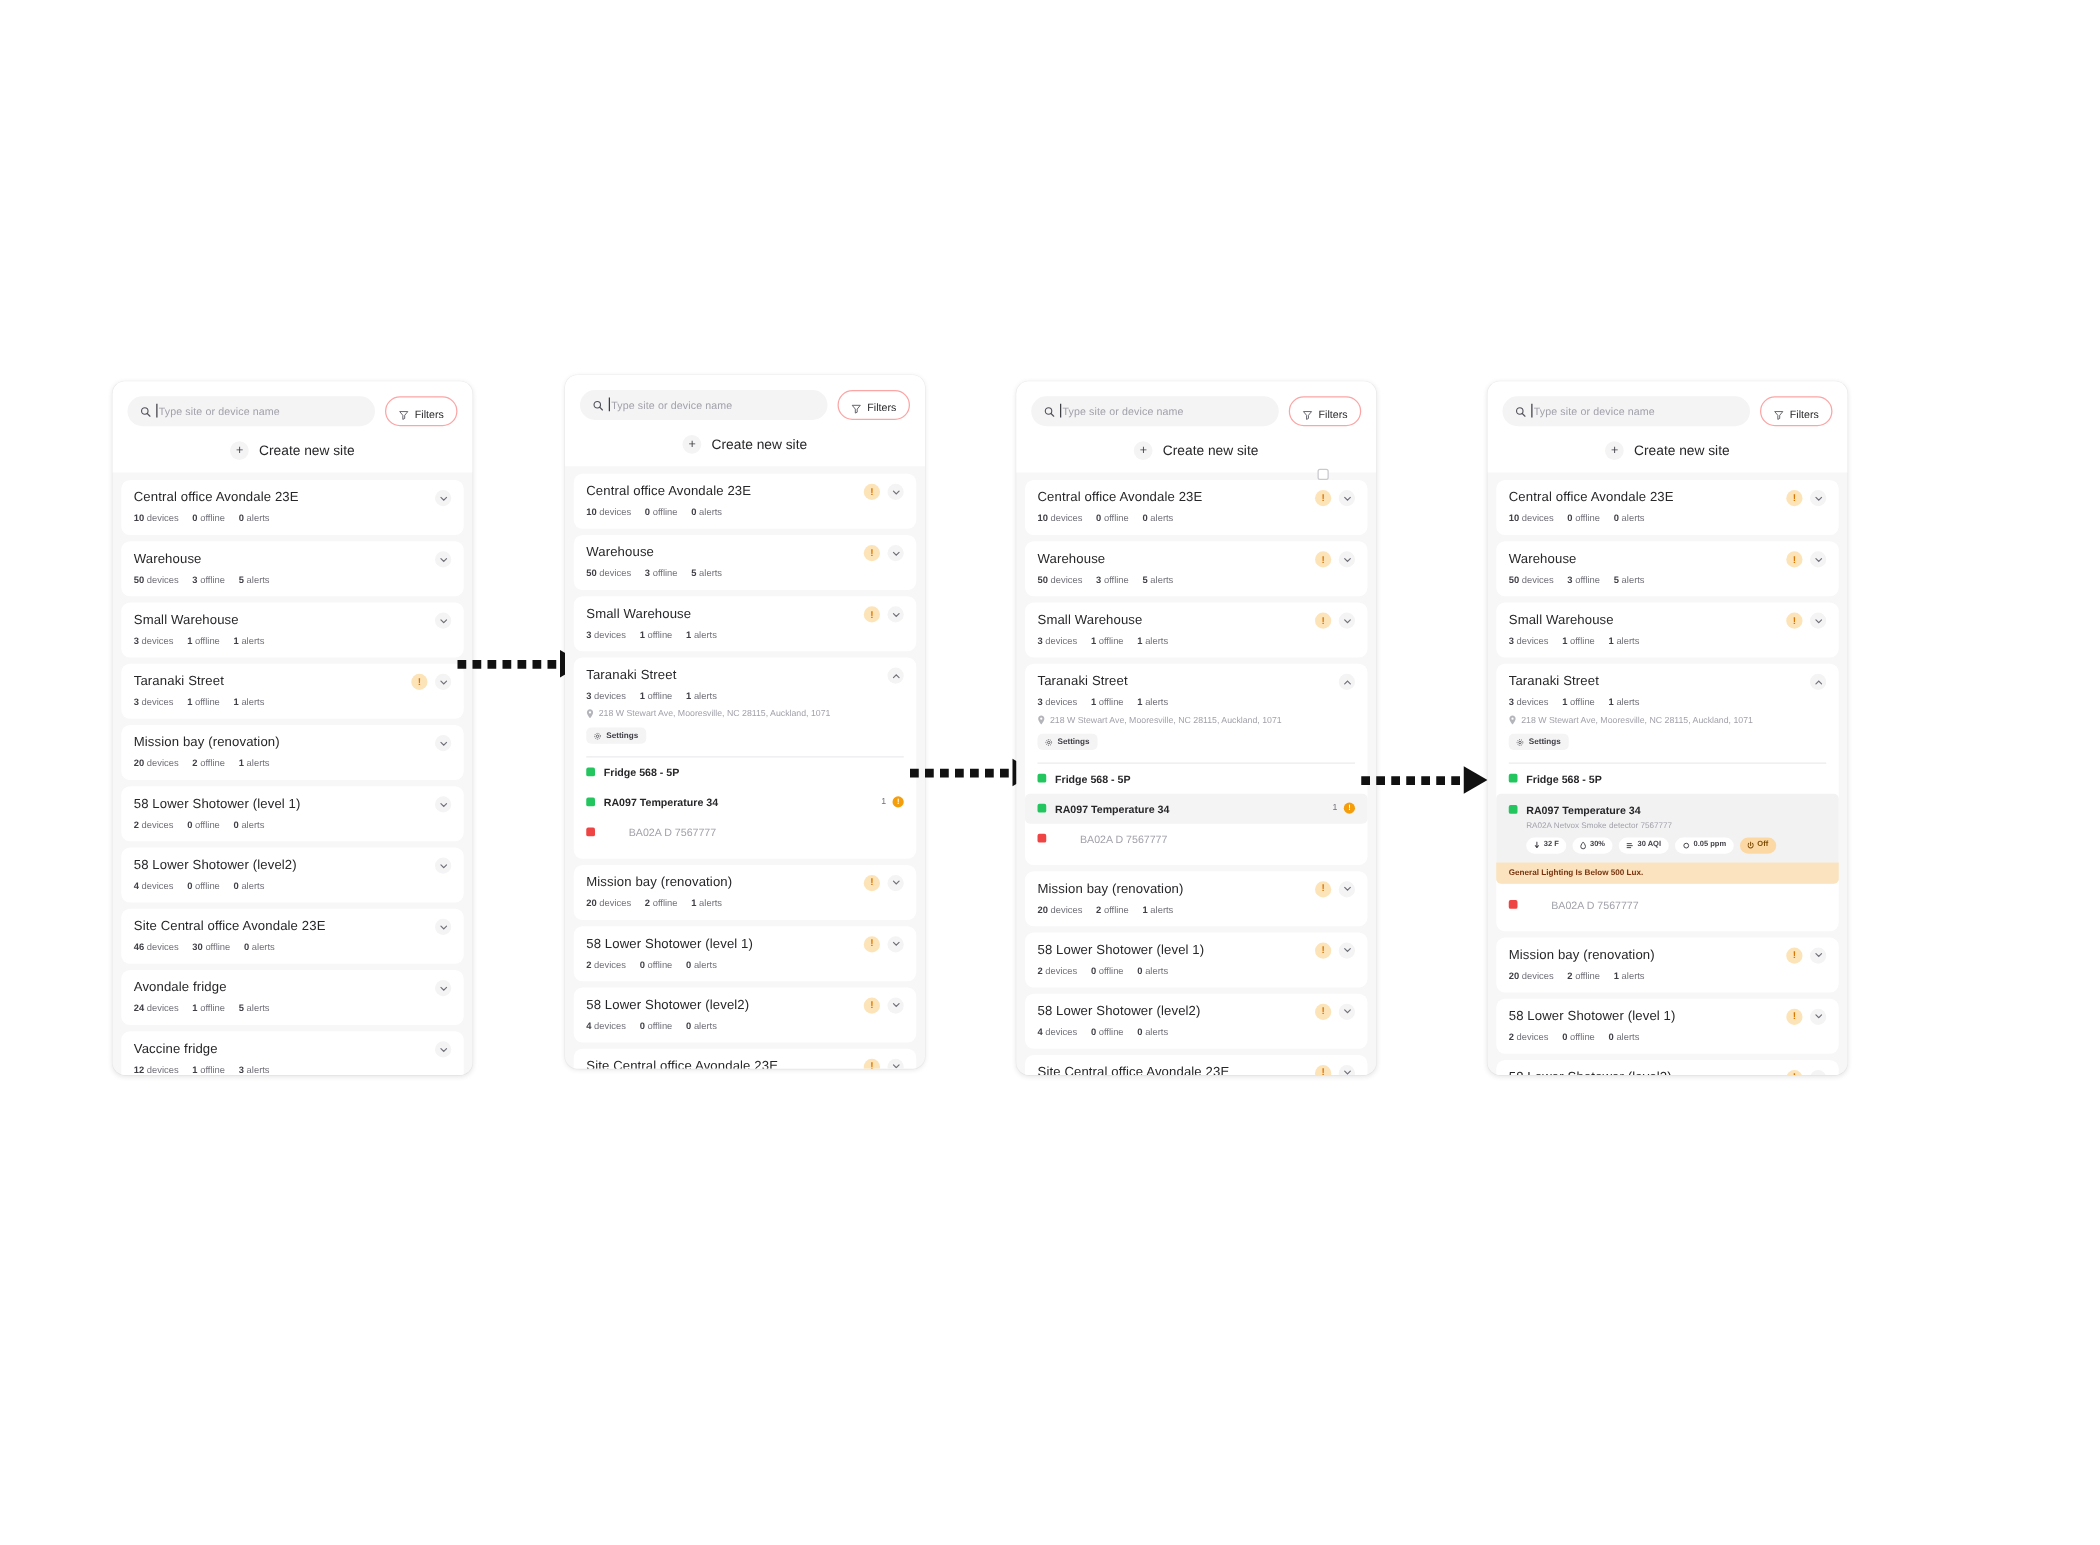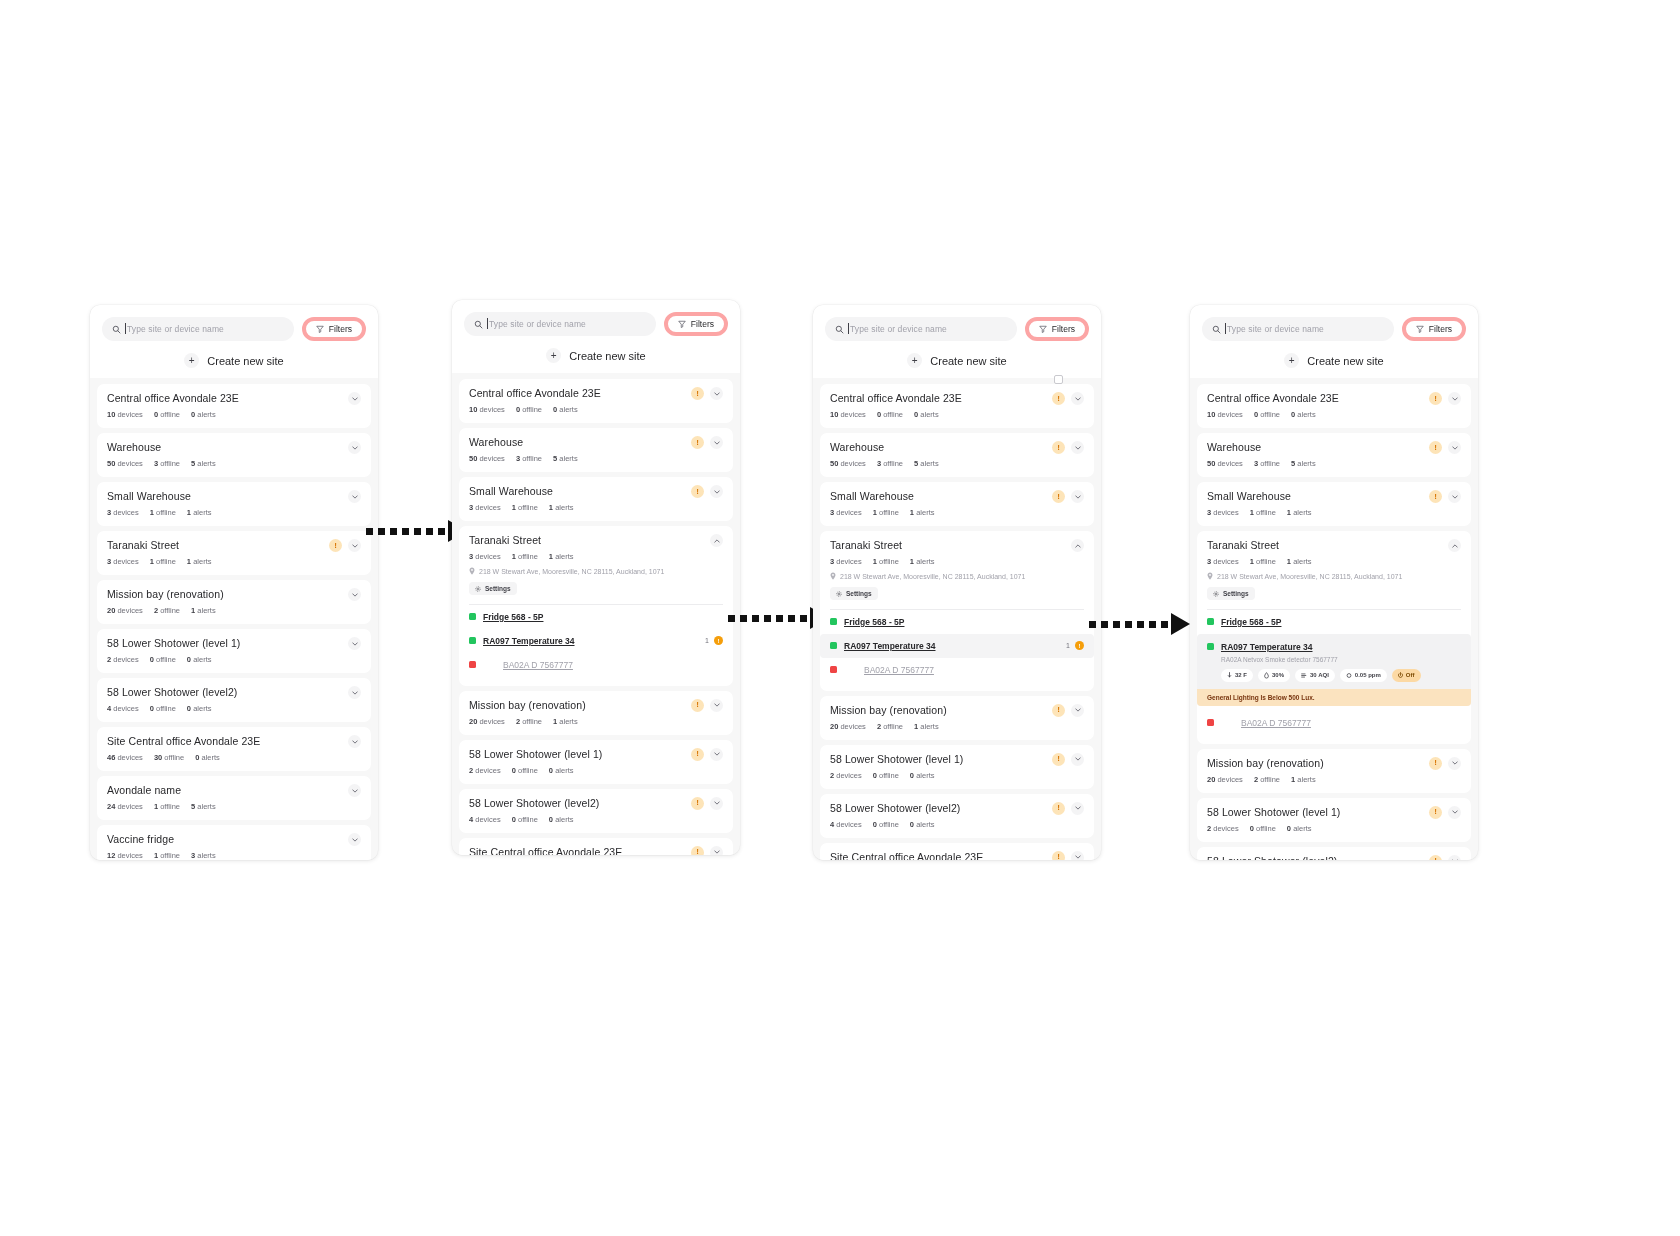--- a/index.html
+++ b/index.html
@@ -40,22 +40,22 @@
   .search-box svg { flex: 0 0 auto; }
   .search-ph {
     font-size: 8.5px; color: #a1a1aa; letter-spacing: .1px;
     white-space: nowrap; position: relative;
   }
   .search-ph:before {
     content: ""; position: absolute; left: -2px; top: -1px;
     width: 1px; height: 11px; background: #3f3f46;
   }
   .filters-btn {
-    display: flex; align-items: center; gap: 5px;
-    border: 4px solid #fca5a5; border-radius: 20px;
+    display: flex; align-items: flex-end; gap: 5px;
+    border: 1px solid #fca5a5; border-radius: 20px;
     padding: 4px 10px; height: 24px;
     background: #fff;
     font-size: 8.5px; color: #27272a; white-space: nowrap;
   }
   .create-row {
     display: flex; align-items: center; justify-content: center; gap: 8px;
     margin-top: 12px;
   }
   .plus-circle {
     width: 15px; height: 15px; border-radius: 50%;
@@ -130,21 +130,21 @@
   }
   .dev-row.selected {
     background: #f2f2f3;
     margin: 0 -10px; padding: 8px 10px 9px 10px;
     border-radius: 4px;
     flex-direction: column; align-items: stretch;
   }
   .dev-led { width: 7px; height: 7px; border-radius: 1.5px; flex: 0 0 auto; margin-right: 7px; }
   .led-green { background: #22c55e; }
   .led-red { background: #ef4444; }
-  .dev-name { font-size: 8.5px; color: #27272a; flex: 1 1 auto; text-decoration: underline; }
+  .dev-name { font-size: 8.5px; color: #27272a; flex: 1 1 auto; }
   .dev-name.bold { font-weight: 700; }
   .dev-name.muted { color: #a1a1aa; padding-left: 20px; }
   .dev-count { font-size: 7px; color: #71717a; margin-right: 5px; }
   .dev-alert {
     width: 9px; height: 9px; border-radius: 50%;
     background: #f59e0b; color: #fff;
     display: flex; align-items: center; justify-content: center;
     font-size: 6px; font-weight: 700; line-height: 1;
   }
   .dev-head { display: flex; align-items: center; }
@@ -351,21 +351,21 @@
             </div>
           </div>
         <div class="site-stats">
           <span><b>46</b> <span>devices</span></span>
           <span><b>30</b> <span>offline</span></span>
           <span><b>0</b> <span>alerts</span></span>
         </div>
       </div>
       <div class="site-card">
         <div class="site-top">
-            <div class="site-name">Avondale name</div>
+            <div class="site-name">Avondale fridge</div>
           <div class="badges">
               <span class="chev">
                 <svg width="6" height="4" viewBox="0 0 8 5">
                   <path d="M1 1l3 3 3-3" fill="none" stroke="#71717a" stroke-width="1.3" stroke-linecap="round"></path>
                 </svg>
               </span>
             </div>
           </div>
         <div class="site-stats">
           <span><b>24</b> <span>devices</span></span>

